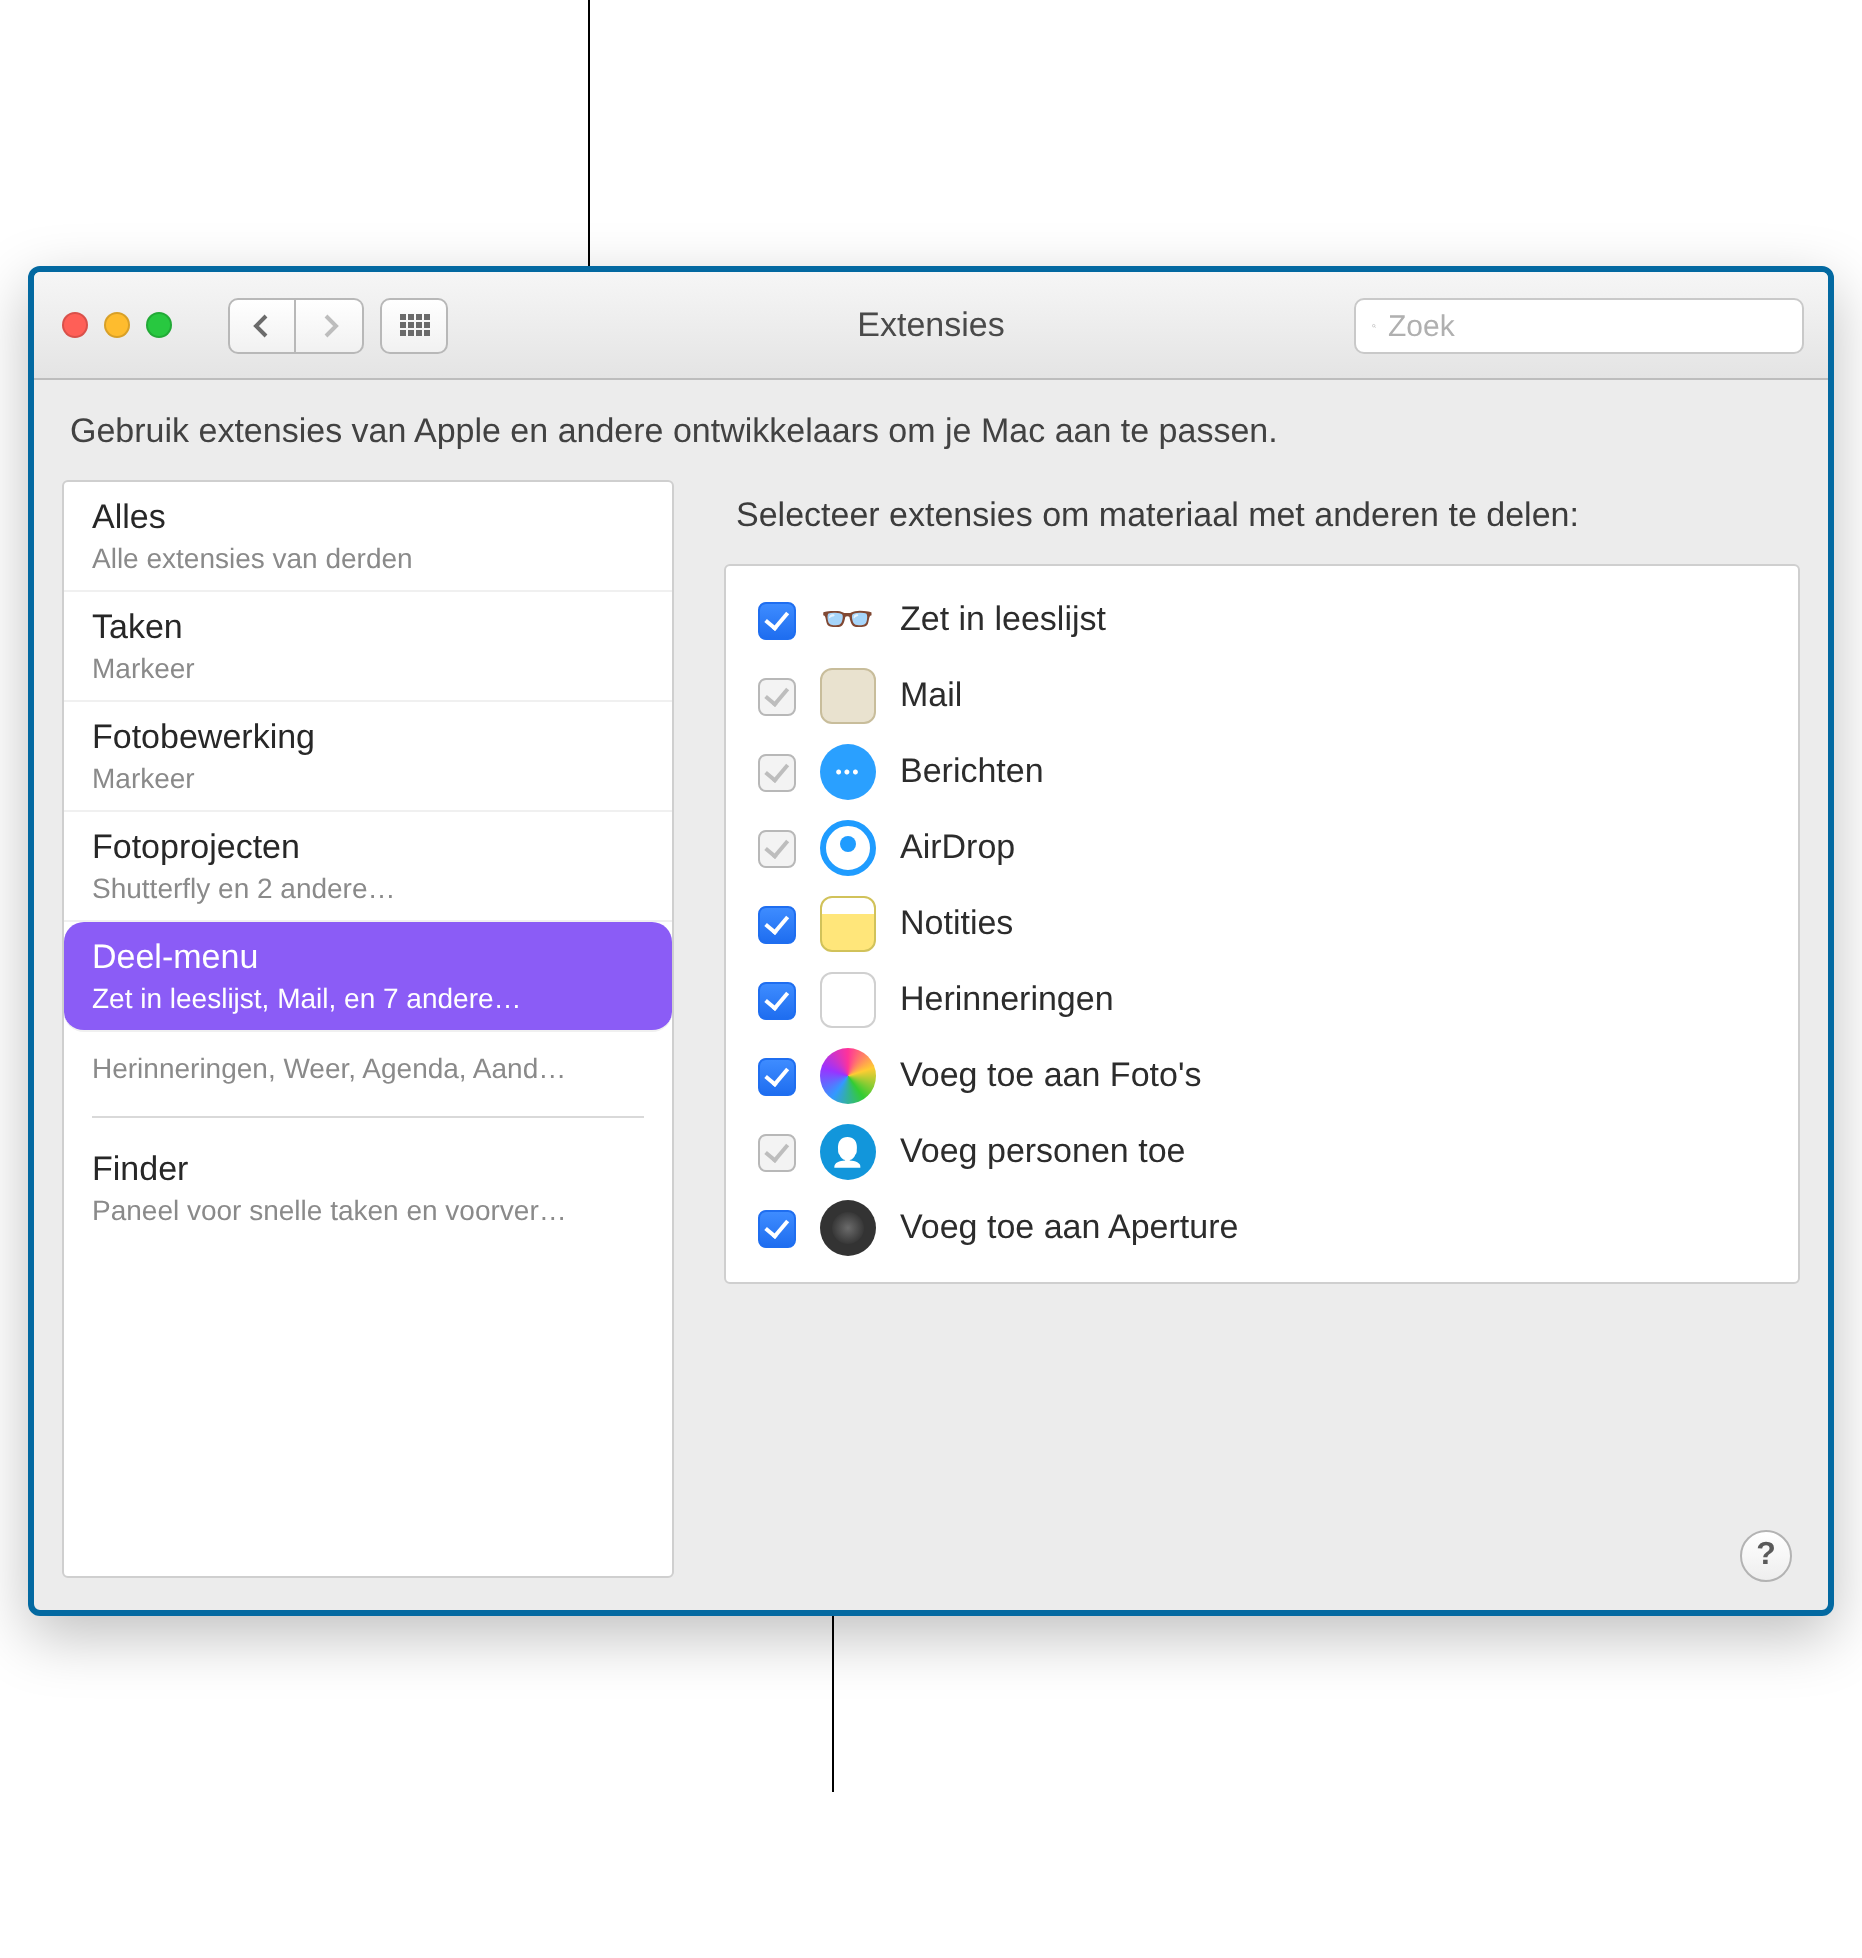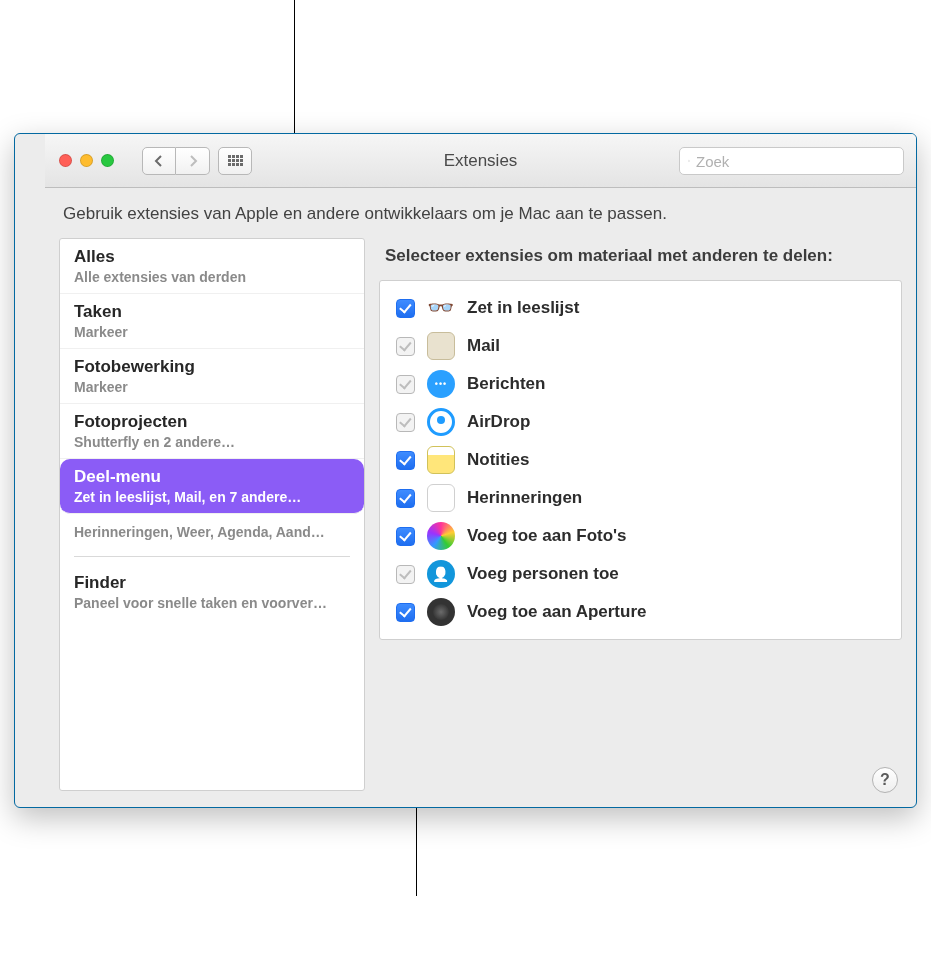--- a/index.html
+++ b/index.html
@@ -25,26 +25,25 @@
     width: 1px;
     height: 190px;
     background: #000;
   }
   .window {
     position: absolute;
     left: 14px;
     top: 133px;
     width: 903px;
     height: 675px;
-    border: 1px solid #0369a1;
+    border: 3px solid #0369a1;
     border-radius: 6px;
     background: #ececec;
     box-shadow: 0 10px 30px rgba(0,0,0,.25);
     overflow: hidden;
-    padding-left: 30px;
   }
   .titlebar {
     height: 54px;
     background: linear-gradient(#f6f6f6,#e4e4e4);
     border-bottom: 1px solid #bdbdbd;
     display: flex;
     align-items: center;
     padding: 0 8px;
     position: relative;
   }
@@ -100,22 +99,21 @@
   .desc {
     padding: 16px 18px 14px;
     font-size: 17px;
     color: #424242;
   }
 
   .content {
     display: flex;
     height: calc(100% - 54px - 52px);
     padding: 0 14px 14px 14px;
-    gap: 14px;
-    font-weight: bold;
+    gap: 25px;
   }
   .sidebar {
     width: 306px;
     background: #fff;
     border: 1px solid #cfcfcf;
     border-radius: 3px;
     overflow: hidden;
   }
   .side-item {
     padding: 8px 14px 8px;

